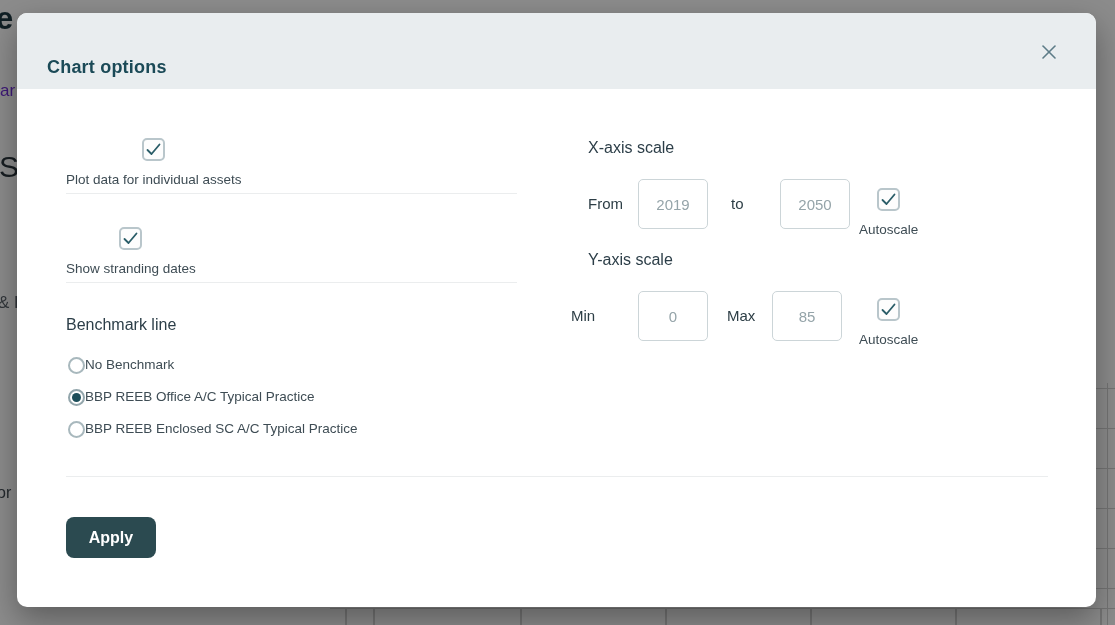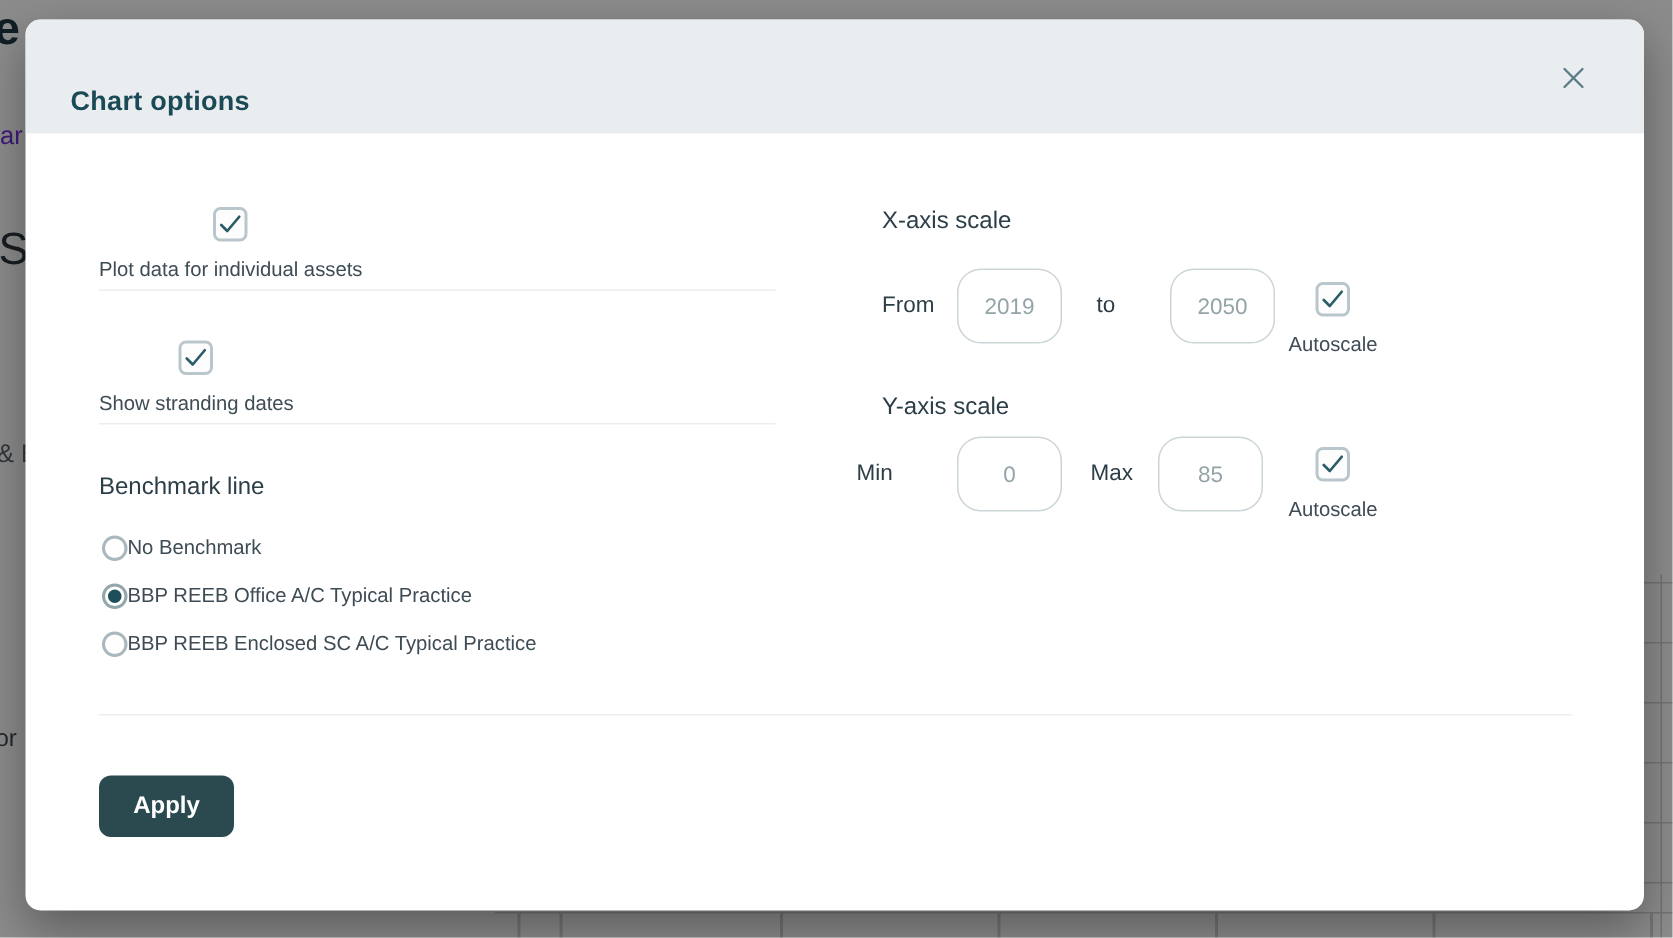--- a/index.html
+++ b/index.html
@@ -55,21 +55,21 @@
     width: 17px; height: 17px; flex: 0 0 17px; border-radius: 50%;
     border: 2px solid #a8b8bd; background: #ffffff;
     display: flex; align-items: center; justify-content: center;
   }
   .radio-outer.selected { border-color: #93a6ac; }
   .radio-dot { width: 9px; height: 9px; border-radius: 50%; background: #1d4e5a; }
   .radio-label { font-size: 13.5px; color: #3e4c54; }
   .field-label { position: absolute; height: 50px; line-height: 50px; font-size: 15px; color: #2d3e46; }
   .num-input {
     position: absolute; width: 70px; height: 50px;
-    border: 1px solid #ccd5d8; border-radius: 16px; background: #ffffff;
+    border: 1px solid #ccd5d8; border-radius: 5px; background: #ffffff;
     text-align: center; font-size: 15px; color: #95a4a9;
     font-family: "Liberation Sans", "DejaVu Sans", sans-serif; outline: none;
   }
   .apply-btn {
     position: absolute; left: 49px; top: 504px; width: 90px; height: 41px;
     background: #2b4a50; border: none; border-radius: 8px; cursor: pointer;
     color: #ffffff; font-size: 16px; font-weight: 700;
     font-family: "Liberation Sans", "DejaVu Sans", sans-serif;
   }
 </style>
@@ -167,21 +167,21 @@
 
   <div class="cb-row" style="left:842px; top:175px;">
     <span class="cb-box">
       <svg width="15" height="13" viewBox="0 0 15 13">
           <polyline points="1.5,7 5.5,11 13.5,1.5" fill="none" stroke="#2a5d68" stroke-width="1.8" stroke-linecap="round" stroke-linejoin="round"></polyline>
         </svg>
     </span>
     <span class="cb-label">Autoscale</span>
   </div>
 
-  <div class="section-heading" style="left:571px; top:250px;text-align:center;">Y-axis scale</div>
+  <div class="section-heading" style="left:571px; top:238px;text-align:center;">Y-axis scale</div>
 
   <span class="field-label" style="left:554px; top:278px;">Min</span>
   <input class="num-input" style="left: 621px; top: 278px;" value="0">
   <span class="field-label" style="left:710px; top:278px;">Max</span>
   <input class="num-input" style="left: 755px; top: 278px;" value="85">
 
   <div class="cb-row" style="left:842px; top:285px;">
     <span class="cb-box">
       <svg width="15" height="13" viewBox="0 0 15 13">
           <polyline points="1.5,7 5.5,11 13.5,1.5" fill="none" stroke="#2a5d68" stroke-width="1.8" stroke-linecap="round" stroke-linejoin="round"></polyline>

